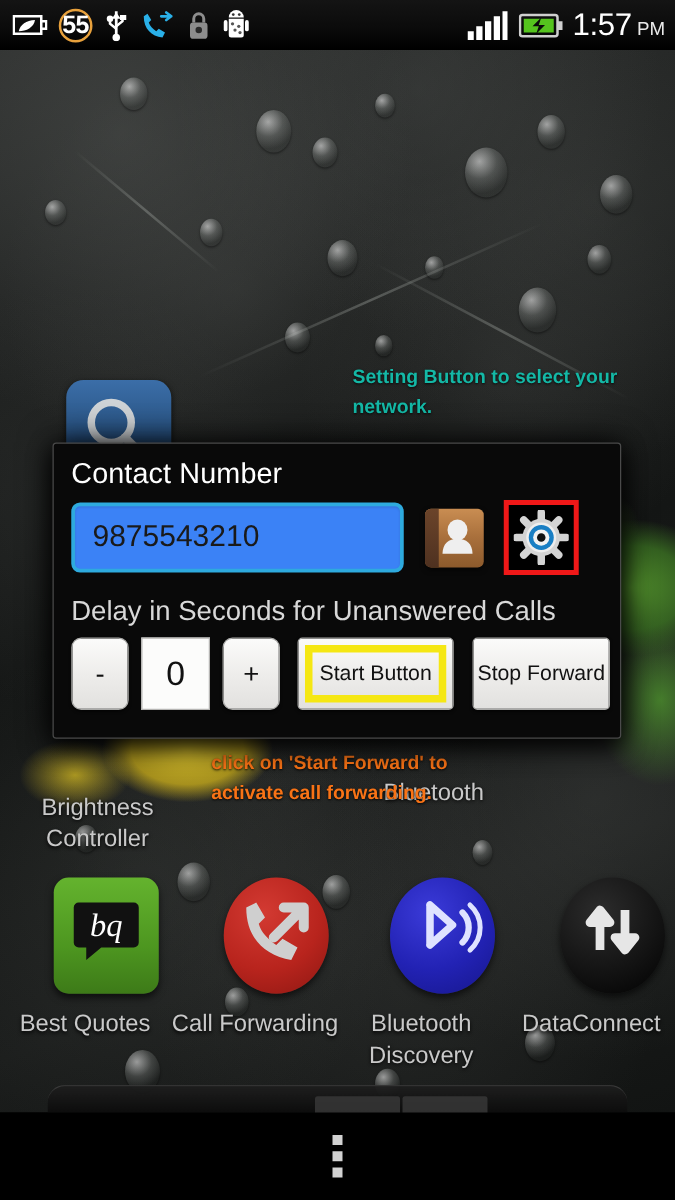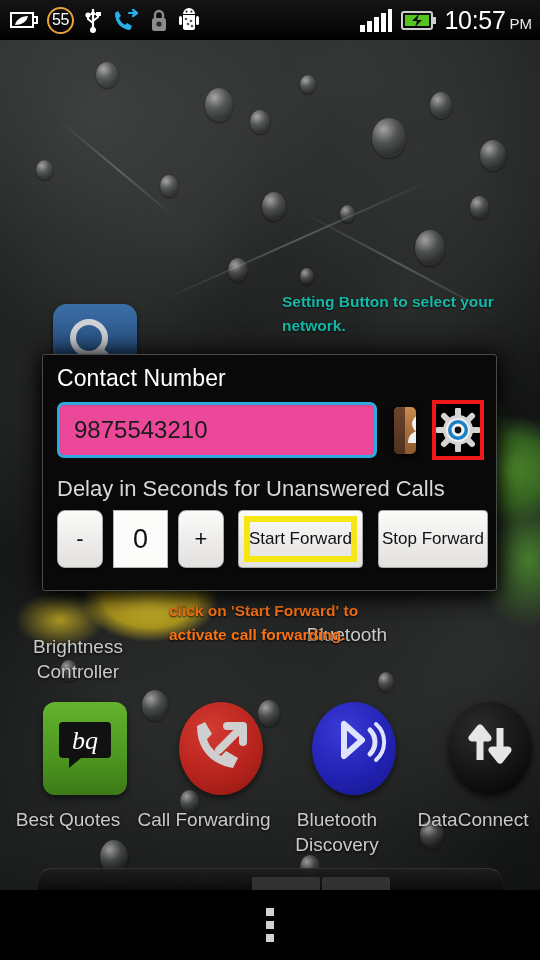--- a/index.html
+++ b/index.html
@@ -45,21 +45,21 @@
   #statusbar {
     position:absolute; left:0; top:0; width:540px; height:40px; z-index:40;
     background:linear-gradient(180deg,#141414 0%,#0b0b0b 55%,#000 100%);
     display:flex; align-items:center; padding:0 8px 0 10px;
   }
   #sb-left { display:flex; align-items:center; gap:9px; }
   #sb-right { margin-left:auto; display:flex; align-items:center; gap:7px; }
   .sb-ico { display:block; }
   #battpct {
     width:27px; height:27px; border-radius:50%; border:2px solid #e8a13c;
-    color:#fff; font-size:16px; font-weight:normal; display:flex;
+    color:#fff; font-size:20px; font-weight:bold; display:flex;
     align-items:center; justify-content:center; letter-spacing:-.5px;
   }
   #clock { color:#fff; font-size:25px; letter-spacing:-.3px; display:flex; align-items:baseline; gap:4px; }
   #clock .ampm { font-size:15px; color:#e9e9e9; letter-spacing:0; }
 
   
   .app { position:absolute; text-align:center; }
   .app .lbl {
     color:#c9c9c9; font-size:19px; line-height:25px; text-shadow:0 1px 3px rgba(0,0,0,.95);
     width:150px; margin-left:-33px;
@@ -100,22 +100,22 @@
   
   #dialog {
     position:absolute; left:42px; top:354px; width:455px; height:237px; z-index:35;
     background:#090909; border:1px solid #4a4a4a; border-radius:3px;
     box-shadow:0 0 26px rgba(0,0,0,.92), 0 6px 18px rgba(0,0,0,.75);
   }
   #dlg-title { color:#fff; font-size:23px; padding:10px 0 0 14px; letter-spacing:.1px; }
 
   #row-number { display:flex; align-items:center; padding:8px 12px 0 14px; gap:0; }
   #contact-input {
-    width:320px; height:56px; border:3px solid #2eaade; border-radius:7px;
-    background:#ec4899; color:#1a1a1a; font-size:24px; padding:0 14px;
+    width:266px; height:56px; border:3px solid #2eaade; border-radius:7px;
+    background:#3b82f6; color:#1a1a1a; font-size:24px; padding:0 14px;
     font-family:"Liberation Sans", sans-serif; outline:none;
     box-shadow:inset 0 1px 2px rgba(0,0,0,.12);
   }
   #contacts-btn {
     width:47px; height:47px; margin-left:17px; border-radius:5px; position:relative;
     background:linear-gradient(180deg,#c98d52 0%,#a9703c 48%,#8c5a2c 100%);
     box-shadow:0 2px 4px rgba(0,0,0,.6); cursor:pointer; overflow:hidden;
   }
   #contacts-btn:before {
     content:""; position:absolute; left:0; top:0; width:11px; height:100%;
@@ -246,21 +246,21 @@
         <rect x="21" y="5" width="5" height="19" fill="#fff"></rect>
         <rect x="28" y="1" width="4" height="23" fill="#fff"></rect>
       </svg>
       <svg class="sb-ico" width="36" height="21" viewBox="0 0 36 21">
         <rect x="1" y="2" width="30" height="17" rx="2" fill="none" stroke="#cfcfcf" stroke-width="2"></rect>
         <rect x="31" y="7" width="4" height="7" fill="#cfcfcf"></rect>
         <rect x="4" y="5" width="24" height="11" fill="#55c41e"></rect>
         <path d="M18 4 l-7 7 h5 l-2 6 7 -7 h-5 z" fill="#0b0b0b"></path>
       </svg>
       <div id="clock">
-        <span>10:57</span>
+        <span>1:57</span>
         <span class="ampm">PM</span>
       </div>
     </div>
   </div>
 
   <div class="app" id="ic-search" style="left:36px; top:292px;">
     <div class="ibox">
       <svg width="84" height="84" viewBox="0 0 84 84">
         <circle cx="36" cy="34" r="16" fill="none" stroke="#cfd3d6" stroke-width="6"></circle>
         <path d="M47 46 l13 13" stroke="#cfd3d6" stroke-width="7" stroke-linecap="round"></path>
@@ -352,21 +352,21 @@
     </div>
 
     <div id="delay-label">Delay in Seconds for Unanswered Calls</div>
 
     <div id="row-controls">
       <div class="btn" id="btn-minus">-</div>
       <div id="delay-value">0</div>
       <div class="btn" id="btn-plus">+</div>
       <div class="btn" id="btn-start">
         <span class="hl"></span>
-        <span class="t">Start Forward</span>
+        <span class="t">Start Button</span>
       </div>
       <div class="btn" id="btn-stop">
         <span class="t">Stop Forward</span>
       </div>
     </div>
   </div>
 
   <div id="shelf">
     <div id="shelf-cells">
       <span></span>

